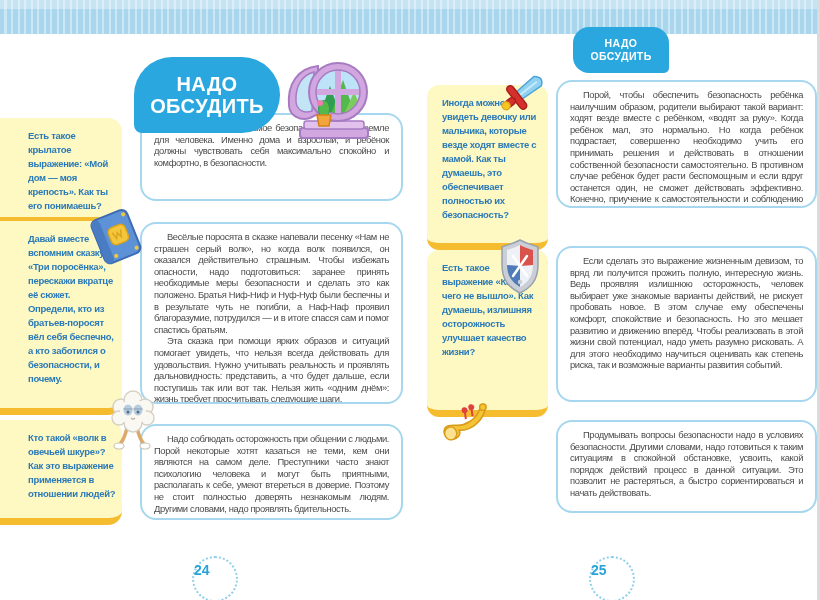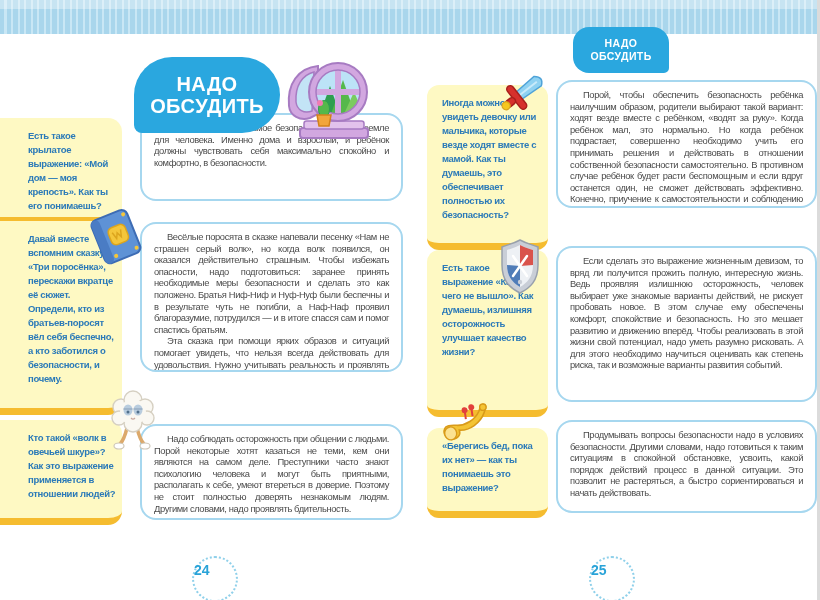--- a/index.html
+++ b/index.html
@@ -102,21 +102,21 @@
       <path d="M30,24 l2,7 2.5,-5 2.5,5 2,-7" stroke="#dca51e" stroke-width="1.5" fill="none"></path>
       <circle cx="47" cy="11" r="2" fill="#f4c63b"></circle>
       <circle cx="47" cy="47" r="2" fill="#f4c63b"></circle>
       <circle cx="25" cy="47" r="2" fill="#f4c63b"></circle>
     </g>
   </svg>
 
   <div class="qbox qbox-left" style="left:0;top:221px;height:176px">
     <span>Давай вместе вспомним сказку «Три поросёнка», перескажи вкратце её сюжет. Определи, кто из братьев-поросят вёл себя беспечно, а кто заботился о безопасности, и почему.</span>
   </div>
-  <div class="abox" style="left:140px;top:222px;width:263px;height:150px">
+  <div class="abox" style="left:140px;top:222px;width:263px;height:182px">
     <p>Весёлые поросята в сказке напевали песенку «Нам не страшен серый волк», но когда волк появился, он оказался действительно страшным. Чтобы избежать опасности, надо подготовиться: заранее принять необходимые меры безопасности и сделать это как положено. Братья Ниф-Ниф и Нуф-Нуф были беспечны и в результате чуть не погибли, а Наф-Наф проявил благоразумие, потрудился — и в итоге спасся сам и помог спастись братьям.</p>
     <p>Эта сказка при помощи ярких образов и ситуаций помогает увидеть, что нельзя всегда действовать для удовольствия. Нужно учитывать реальность и проявлять дальновидность: представить, а что будет дальше, если поступишь так или вот так. Нельзя жить «одним днём»: жизнь требует просчитывать следующие шаги.</p>
   </div>
 
   <svg class="icon" style="left:106px;top:388px;width:54px;height:64px" viewBox="0 0 54 64">
     <path d="M21,40 C19,48 17,53 14,56" stroke="#dca96b" stroke-width="3.5" fill="none" stroke-linecap="round"></path>
     <path d="M31,40 C33,48 35,53 38,56" stroke="#dca96b" stroke-width="3.5" fill="none" stroke-linecap="round"></path>
     <ellipse cx="13" cy="58" rx="5" ry="3" fill="#ffffff" stroke="#cfc8ba" stroke-width="1.2"></ellipse>
     <ellipse cx="39" cy="58" rx="5" ry="3" fill="#ffffff" stroke="#cfc8ba" stroke-width="1.2"></ellipse>
     <g fill="#faf8f2" stroke="#d6d0c2" stroke-width="1.4">
@@ -189,23 +189,20 @@
       <path d="M7,26 C3,30 4,37 11,39 C17,40 21,36 20,31 C30,33 42,27 47,17 L49,13 C51,9 46,7 44,11 L42,15 C37,23 27,27 19,26 C14,25 10,24 7,26 Z" fill="#f4c434" stroke="#d99b1a" stroke-width="1.6"></path>
       <ellipse cx="11" cy="33" rx="6" ry="6.5" fill="#fbe291" stroke="#d99b1a" stroke-width="1.4"></ellipse>
       <circle cx="46.5" cy="11.5" r="3.2" fill="#f4c434" stroke="#d99b1a" stroke-width="1.4"></circle>
       <line x1="28" y1="14" x2="28" y2="21" stroke="#e2403c" stroke-width="2"></line>
       <line x1="35" y1="12" x2="35" y2="19" stroke="#e2403c" stroke-width="2"></line>
       <circle cx="28" cy="12" r="3" fill="#e2403c"></circle>
       <circle cx="35" cy="10" r="3" fill="#e2403c"></circle>
     </g>
   </svg>
 
-  <div class="qbox qbox-right" style="left:427px;top:428px;height:72px">
-    <span>«Берегись бед, пока их нет» — как ты понимаешь это выражение?</span>
-  </div>
   <div class="abox" style="left:556px;top:420px;width:261px;height:93px">
     <p>Продумывать вопросы безопасности надо в условиях безопасности. Другими словами, надо готовиться к таким ситуациям в спокойной обстановке, усвоить, какой порядок действий процесс в данной ситуации. Это позволит не растеряться, а быстро сориентироваться и начать действовать.</p>
   </div>
 
   <div class="pagenum-circle" style="left:589px;top:556px">
     <span class="pagenum">25</span>
   </div>
 
 </div>
 

